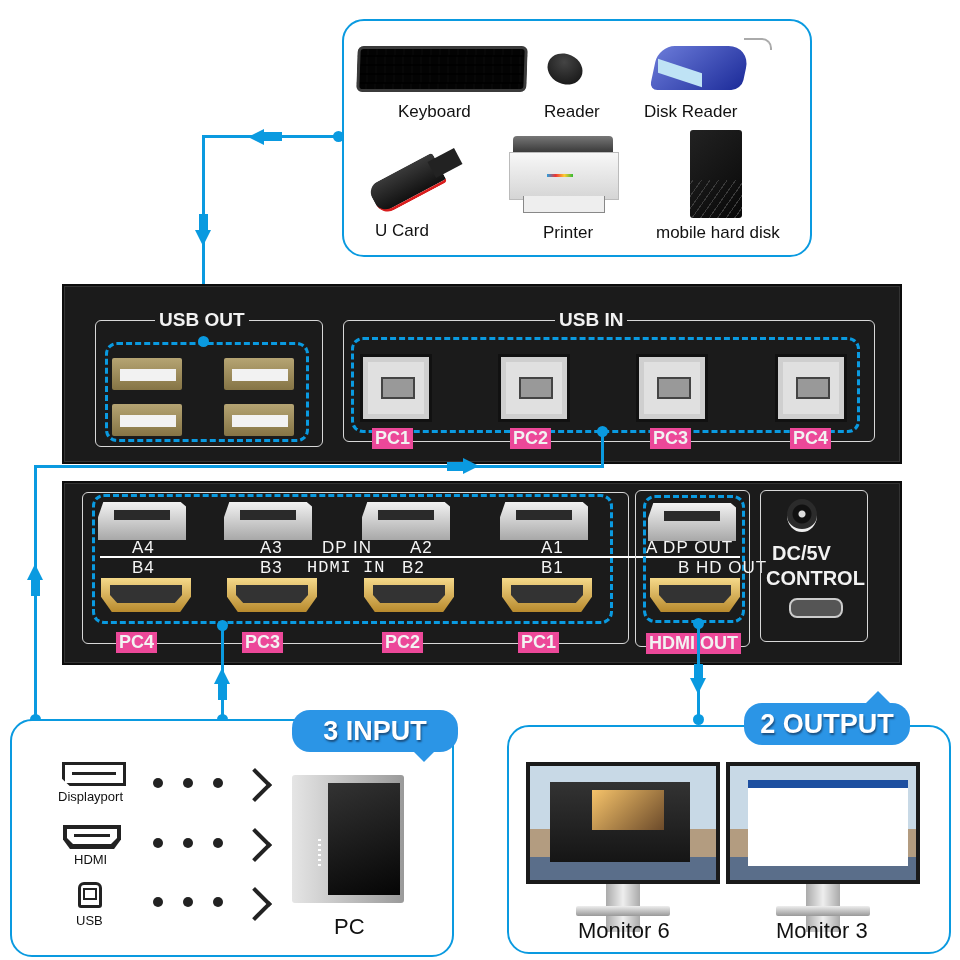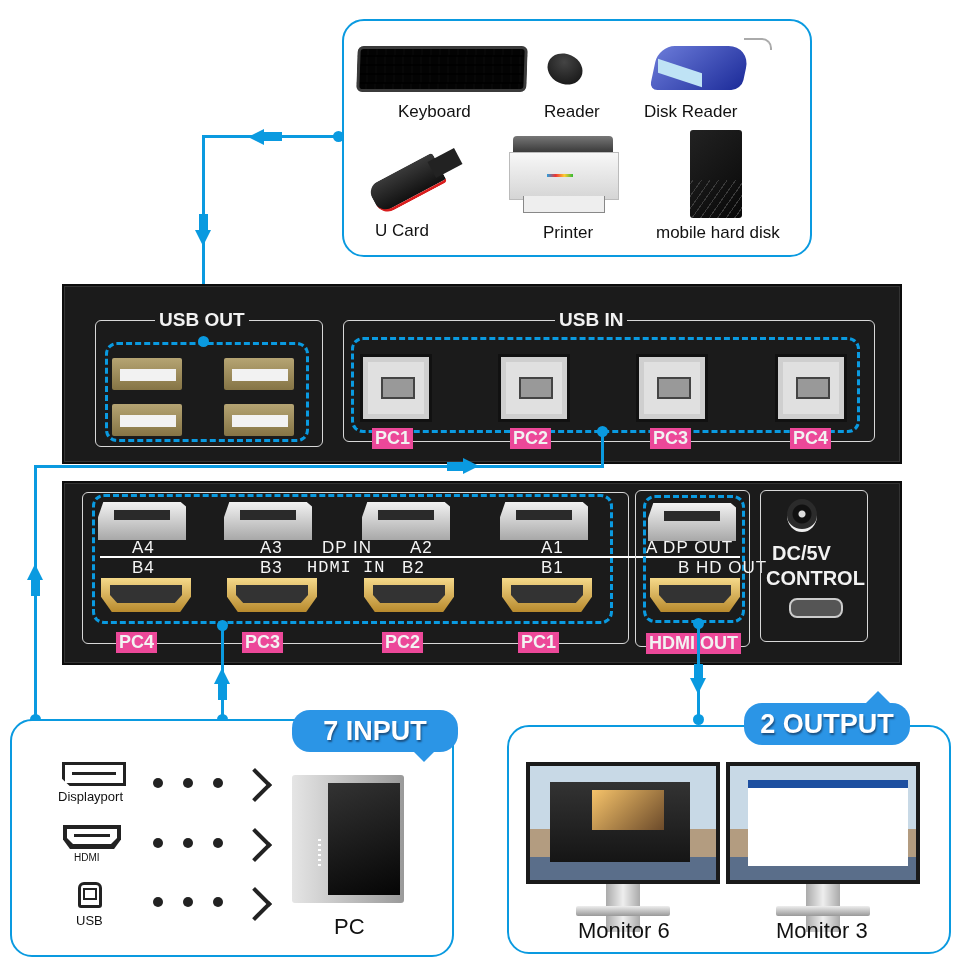--- a/index.html
+++ b/index.html
@@ -162,35 +162,35 @@
 <div class="abs" style="left:214px;top:668px;width:0;height:0;border-left:8px solid transparent;border-right:8px solid transparent;border-bottom:16px solid #0a9ae0;"></div>
 <div class="abs blue" style="left:218px;top:682px;width:9px;height:18px;"></div>
 <div class="dot" style="left:217px;top:714px;"></div>
 
 <div class="abs blue" style="left:697px;top:624px;width:3px;height:96px;"></div>
 <div class="abs blue" style="left:694px;top:664px;width:9px;height:16px;"></div>
 <div class="abs" style="left:690px;top:678px;width:0;height:0;border-left:8px solid transparent;border-right:8px solid transparent;border-top:16px solid #0a9ae0;"></div>
 <div class="dot" style="left:693px;top:714px;"></div>
 
 <div class="rbox" style="left:10px;top:719px;width:440px;height:234px;"></div>
-<div class="badge" style="left:292px;top:710px;width:166px;height:42px;line-height:42px;">7 INPUT</div>
+<div class="badge" style="left:292px;top:710px;width:166px;height:42px;line-height:42px;">3 INPUT</div>
 <div class="abs" style="left:412px;top:750px;width:0;height:0;border-left:12px solid transparent;border-right:12px solid transparent;border-top:12px solid #2b95e6;"></div>
 
 <div class="abs" style="left:62px;top:762px;width:64px;height:24px;border:3px solid #222;clip-path:polygon(0 0,100% 0,100% 100%,12% 100%,0 70%);box-sizing:border-box;background:#fff;"></div>
 <div class="abs" style="left:72px;top:772px;width:44px;height:3px;background:#222;"></div>
 <div class="lbl" style="left:58px;top:789px;font-size:13px;">Displayport</div>
 <div class="gdot" style="left:153px;top:778px;"></div>
 <div class="gdot" style="left:183px;top:778px;"></div>
 <div class="gdot" style="left:213px;top:778px;"></div>
 <div class="chev" style="left:243px;top:773px;"></div>
 
 <div class="abs" style="left:63px;top:825px;width:58px;height:24px;background:#222;clip-path:polygon(0 0,100% 0,100% 60%,88% 100%,12% 100%,0 60%);"></div>
 <div class="abs" style="left:67px;top:829px;width:50px;height:15px;background:#fff;clip-path:polygon(0 0,100% 0,100% 60%,88% 100%,12% 100%,0 60%);"></div>
 <div class="abs" style="left:74px;top:834px;width:36px;height:3px;background:#222;"></div>
-<div class="lbl" style="left:74px;top:852px;font-size:10px;">HDMI</div>
+<div class="lbl" style="left:74px;top:852px;font-size:13px;">HDMI</div>
 <div class="gdot" style="left:153px;top:838px;"></div>
 <div class="gdot" style="left:183px;top:838px;"></div>
 <div class="gdot" style="left:213px;top:838px;"></div>
 <div class="chev" style="left:243px;top:833px;"></div>
 
 <div class="abs" style="left:78px;top:882px;width:24px;height:26px;border:3px solid #222;border-radius:6px 6px 3px 3px;box-sizing:border-box;"></div>
 <div class="abs" style="left:83px;top:888px;width:14px;height:12px;border:2px solid #222;box-sizing:border-box;"></div>
 <div class="lbl" style="left:76px;top:913px;font-size:13px;">USB</div>
 <div class="gdot" style="left:153px;top:897px;"></div>
 <div class="gdot" style="left:183px;top:897px;"></div>

